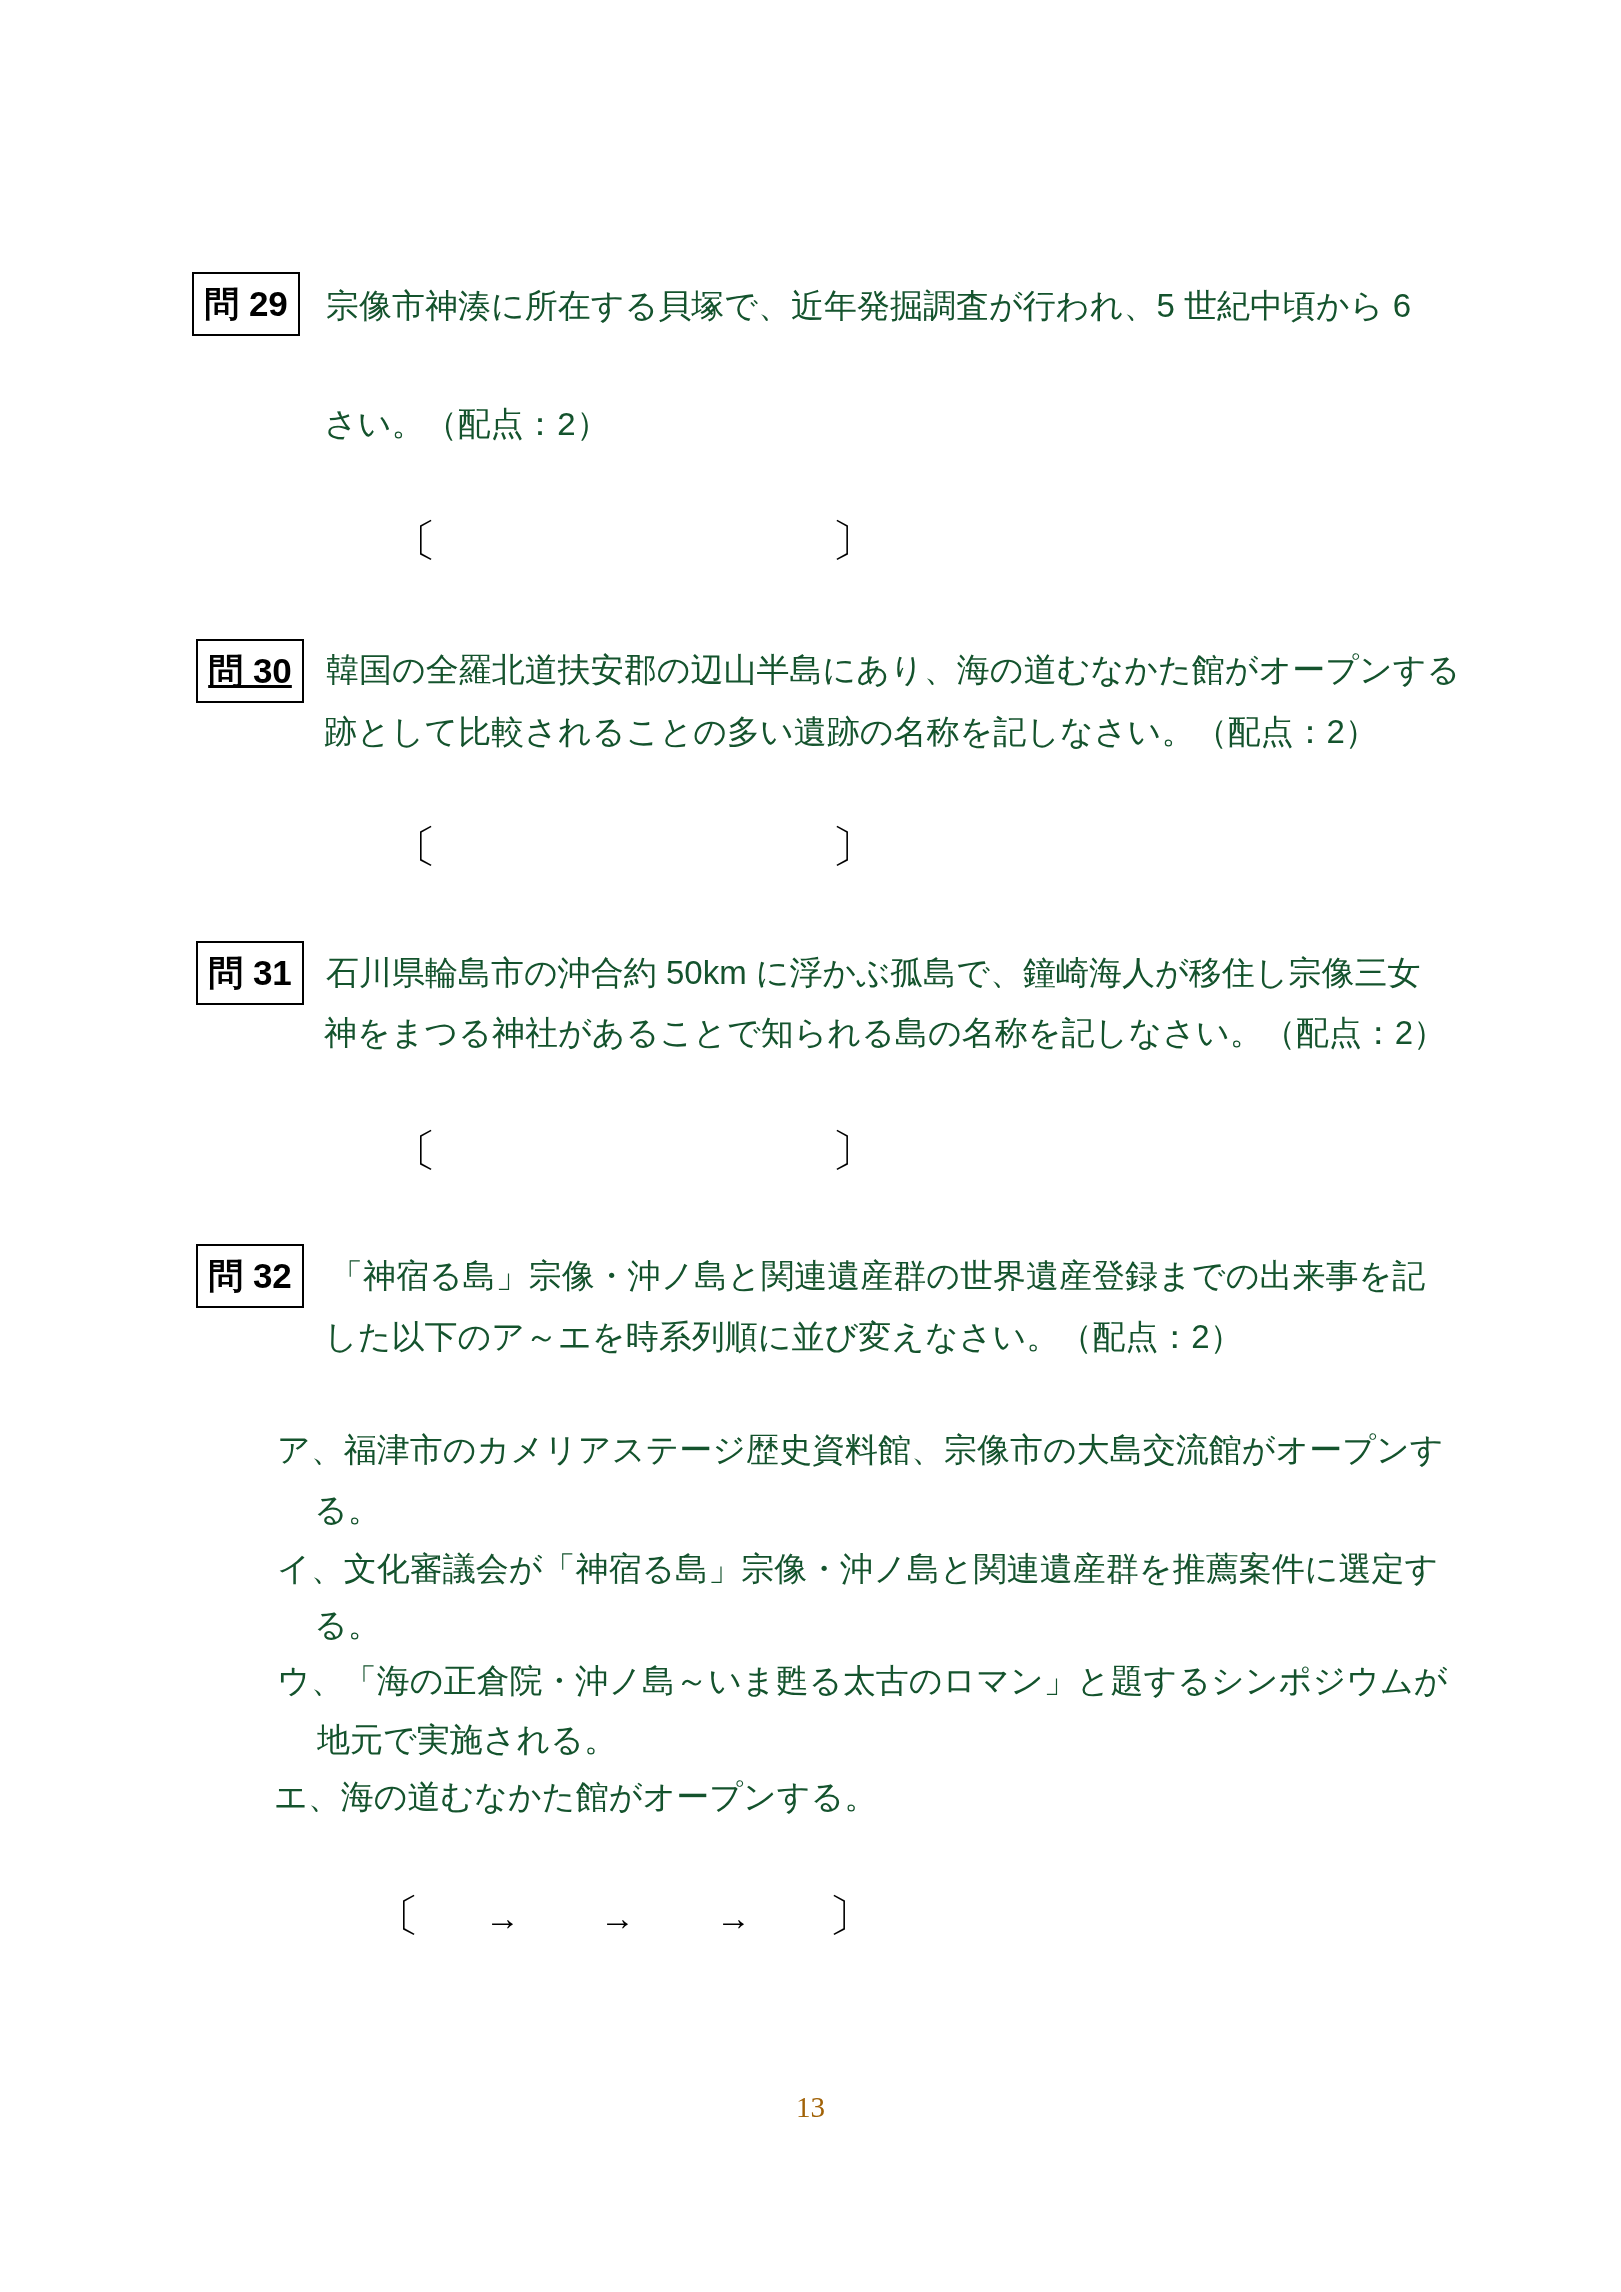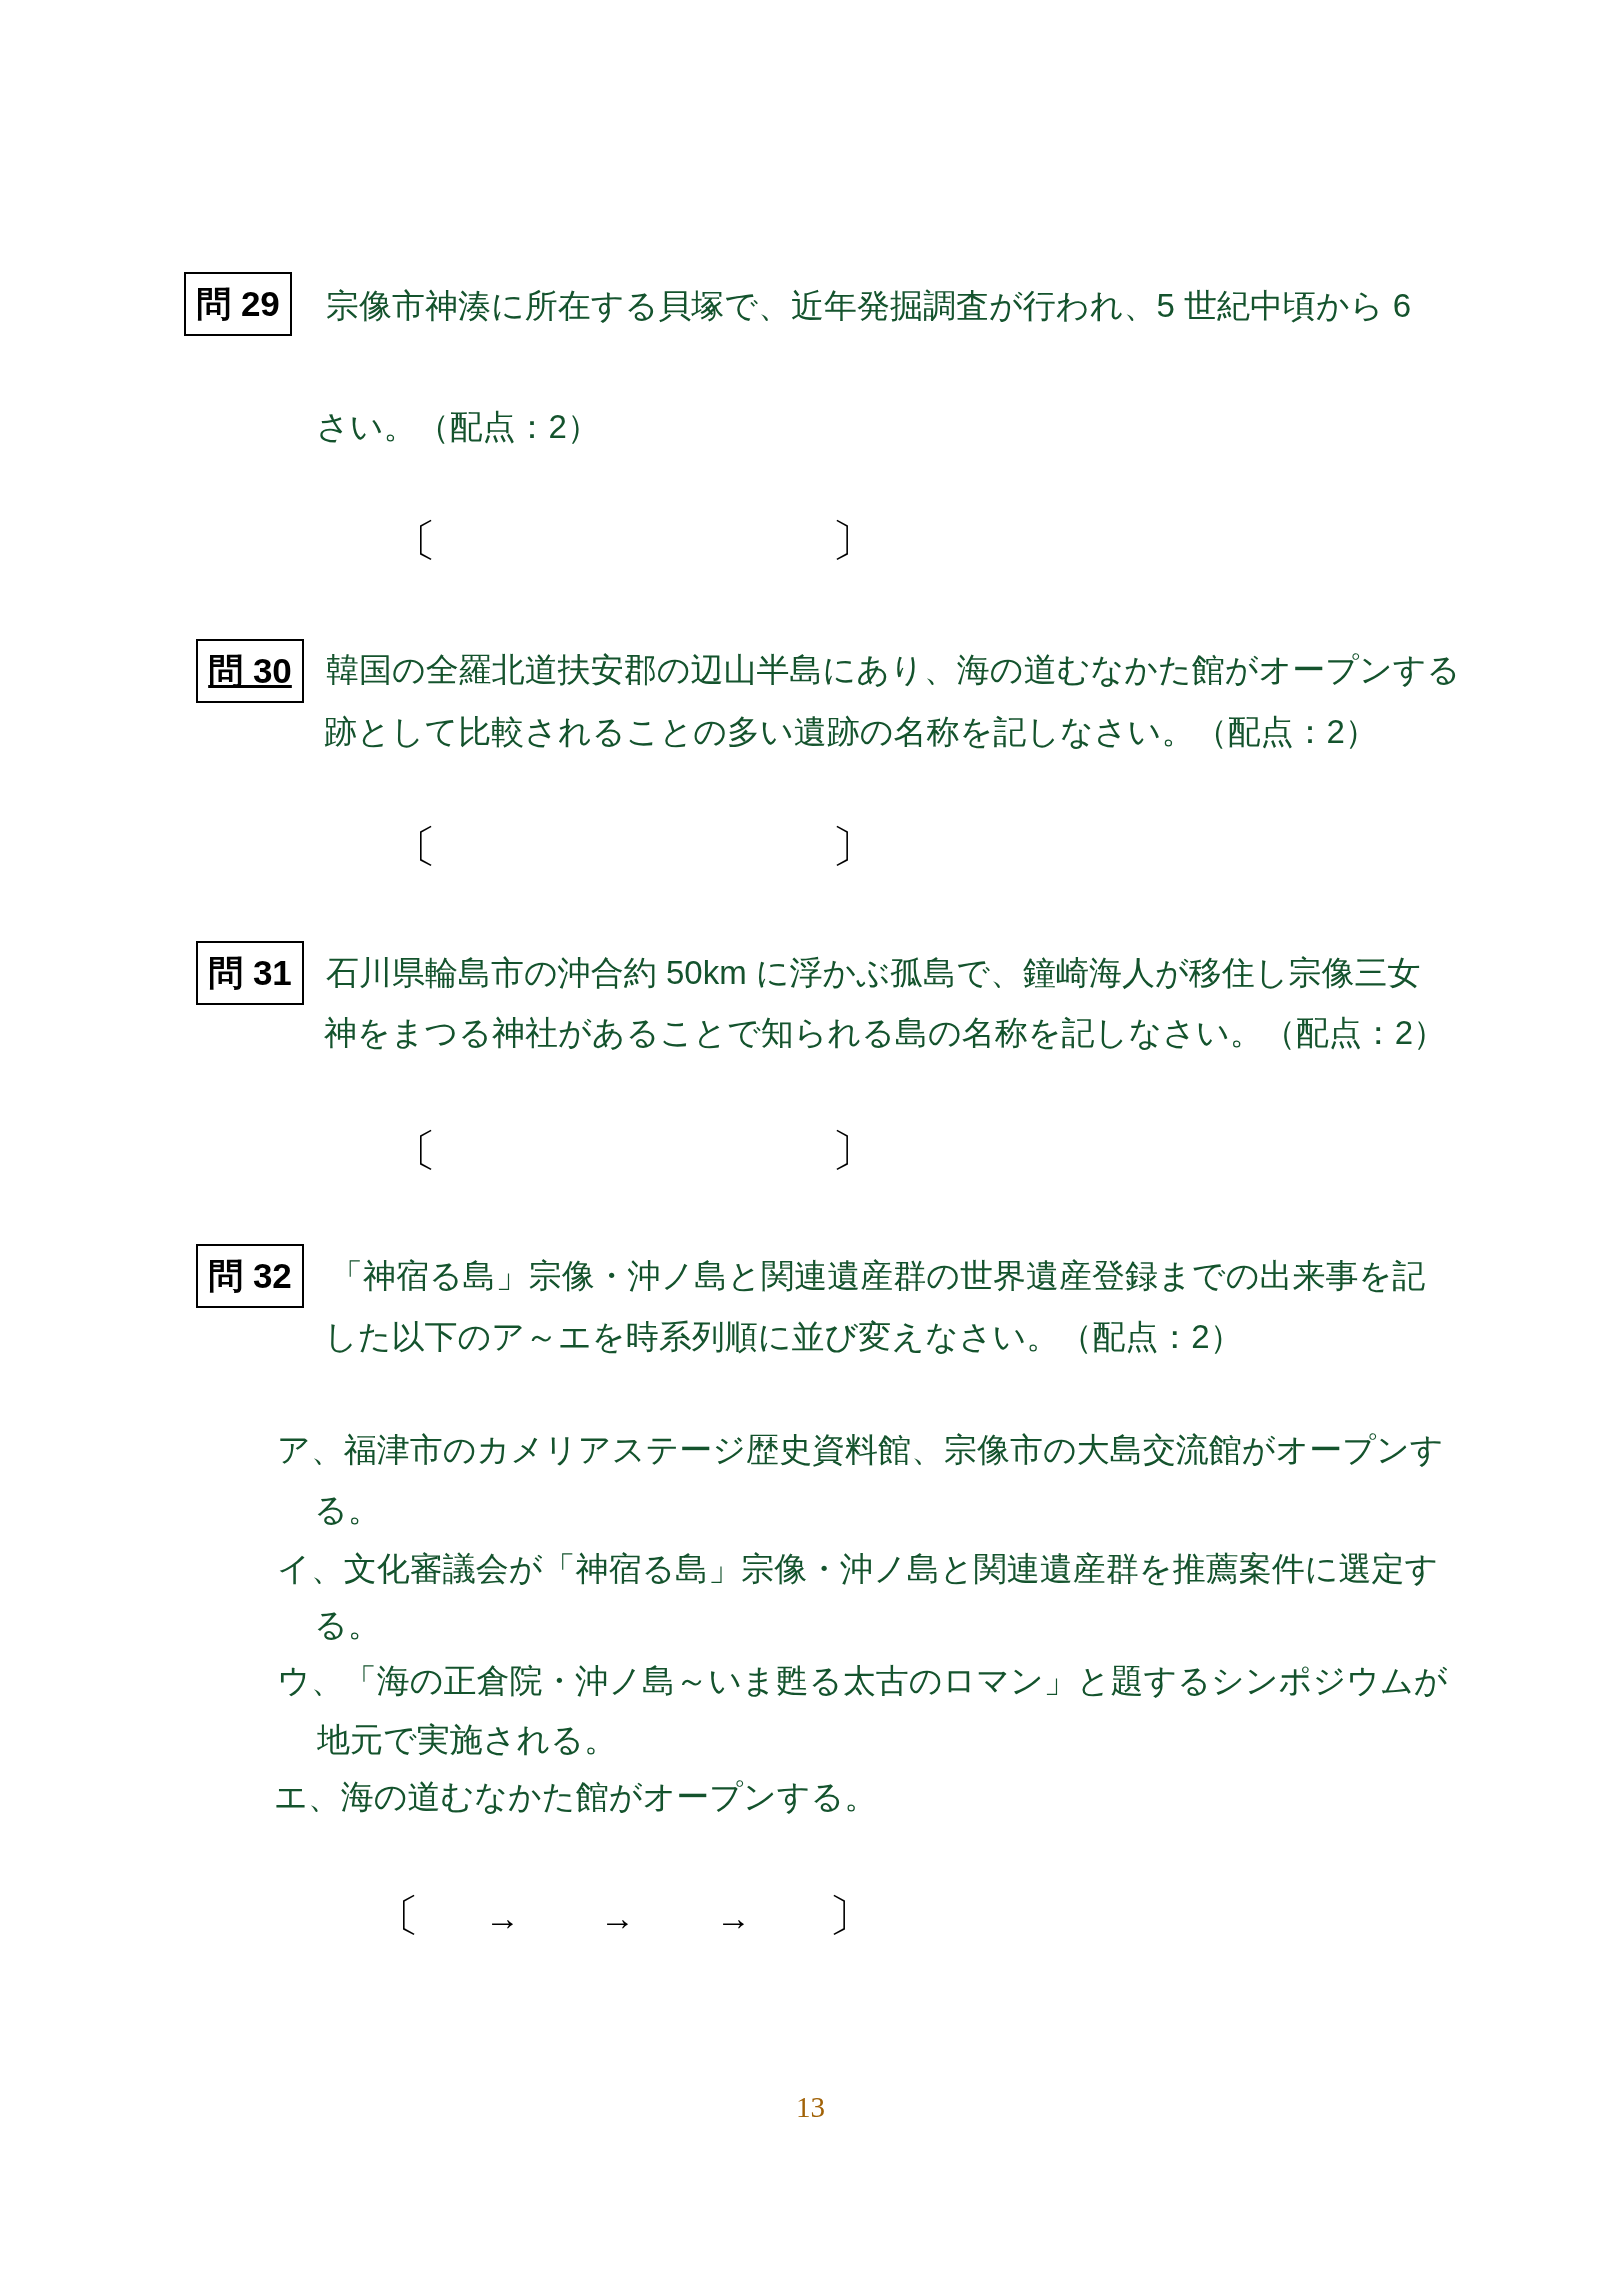--- a/index.html
+++ b/index.html
@@ -66,25 +66,25 @@
     font-family: "Liberation Serif", serif;
     font-size: 29px;
     color: #a16207;
   }
 </style>
 </head>
 <body>
 
 <div class="page">
 
-  <div class="q-box" style="left:184px; top:272px;">
+  <div class="q-box" style="left:192px; top:272px;">
     <span>問 29</span>
   </div>
   <div class="line" style="left:326px; top:286px;">宗像市神湊に所在する貝塚で、近年発掘調査が行われ、5 世紀中頃から 6</div>
-  <div class="line" style="left:316px; top:407px;">さい。（配点：2）</div>
+  <div class="line" style="left:324px; top:407px;font-family:Liberation Mono, monospace;">さい。（配点：2）</div>
   <div class="answer-row" style="top:517px;">
     <span class="bracket" style="left:392px;">〔</span>
     <span class="answer-blank" style="left:431px; width:397px;"></span>
     <span class="bracket" style="left:831px;">〕</span>
   </div>
 
   <div class="q-box" style="left:196px; top:639px;text-decoration:underline;">
     <span>問 30</span>
   </div>
   <div class="line" style="left:326px; top:650px;">韓国の全羅北道扶安郡の辺山半島にあり、海の道むなかた館がオープンする</div>

